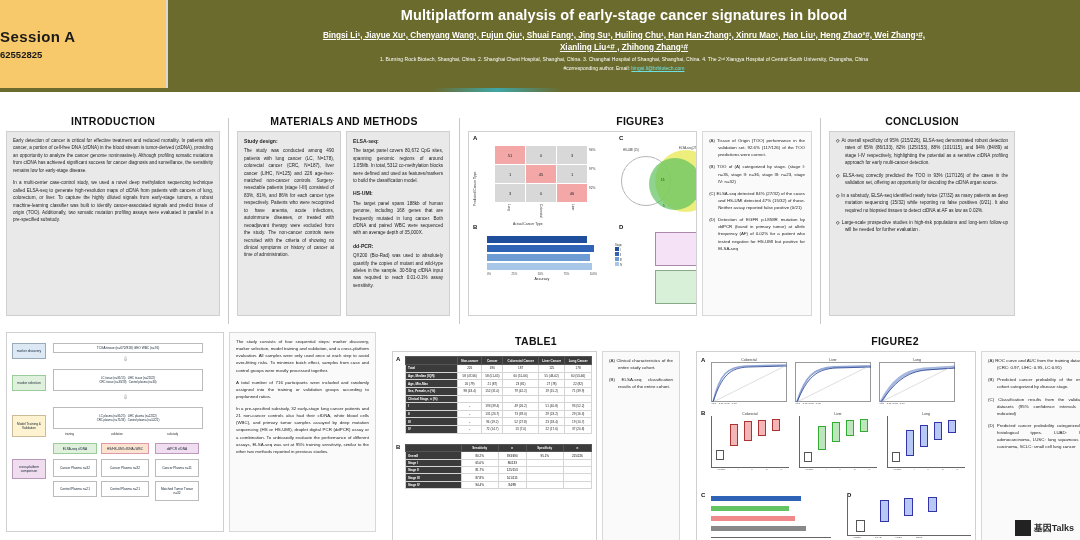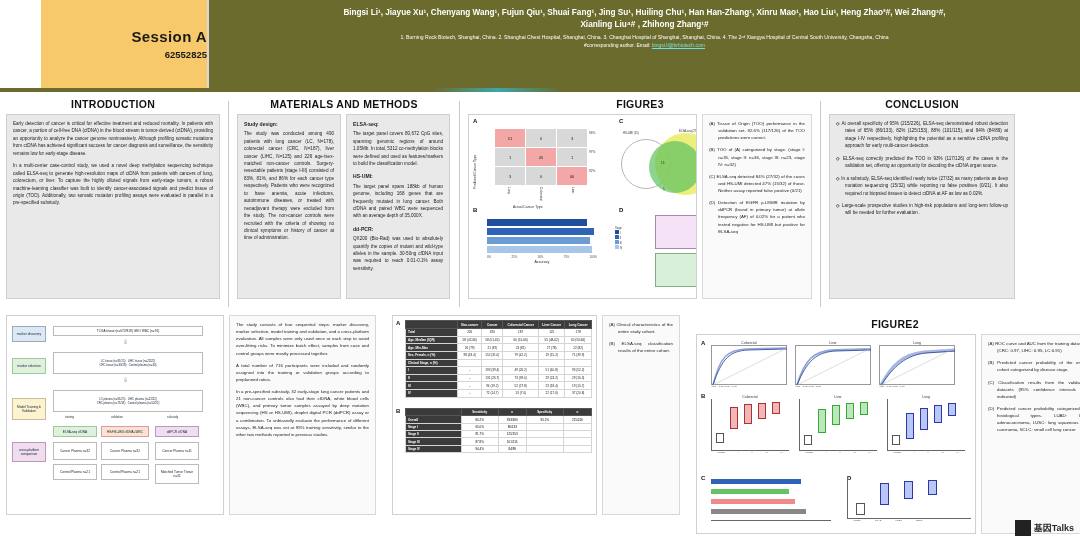--- a/index.html
+++ b/index.html
@@ -9,42 +9,41 @@
     font-family: "Liberation Sans", sans-serif;
     overflow: hidden;
   }
   .poster { position: relative; width: 1080px; height: 540px; background: #fff; }
 
   
   .header { display: flex; width: 1080px; height: 88px; }
   .session-box {
     width: 168px; background: #f7c96a;
     display: flex; flex-direction: column;
-    align-items: flex-end; justify-content: center;
+    align-items: flex-start; justify-content: center;
     border-right: 2px solid #d8d8d8;
-    margin-left: 41px;
   }
   .session-title { font-size: 15px; font-weight: bold; color: #1a1a1a; letter-spacing: .4px; }
   .session-id { font-size: 9.5px; font-weight: bold; color: #1a1a1a; margin-top: 4px; }
   .title-box {
     flex: 1; background: #6b6b2e; color: #fff;
     padding: 7px 10px 4px 10px; text-align: center;
     display: flex; flex-direction: column; justify-content: flex-start;
   }
   .poster-title { font-size: 14.5px; font-weight: bold; letter-spacing: .1px; line-height: 1.15; margin-bottom: 6px; }
-  .authors { font-size: 8.2px; font-weight: bold; line-height: 1.45; padding: 0 6px; }
+  .authors { font-size: 8.2px; font-weight: bold; line-height: 1.45; padding: 0 6px; text-decoration: underline; }
   .affil { font-size: 5.1px; line-height: 1.45; margin-top: 3px; padding: 0 4px; }
   .corr { font-size: 5px; margin-top: 1px; }
   .corr .mail { color: #6fe0e0; text-decoration: underline; }
 
   
   .strip { height: 4px; width: 1080px; background: linear-gradient(to right,#6b6b2e 0%,#6b6b2e 40%,#3ea6a6 46%,#6b6b2e 52%,#6b6b2e 100%); }
 
   
-  .body-wrap { position: relative; width: 1080px; height: 448px; background: #fff; padding: 3px 6px 0 6px; }
+  .body-wrap { position: relative; width: 1080px; height: 448px; background: #fff; padding: 20px 6px 0 6px; }
   .row { display: flex; gap: 6px; }
 
   .col { display: flex; flex-direction: column; }
   .sec-head {
     text-align: center; font-size: 10.5px; font-weight: bold;
     letter-spacing: .3px; color: #111; padding: 3px 0 4px 0;
     font-family: "Liberation Sans", sans-serif;
   }
   .panel {
     background: #e9e9e9; border: 1px solid #cfcfcf;
@@ -117,20 +116,21 @@
 <body>
 
 <div class="poster">
 
   <div class="header">
     <div class="session-box">
       <div class="session-title">Session A</div>
       <div class="session-id">62552825</div>
     </div>
     <div class="title-box">
+      <div class="poster-title">Multiplatform analysis of early-stage cancer signatures in blood</div>
       <div class="authors">Bingsi Li¹, Jiayue Xu¹, Chenyang Wang¹, Fujun Qiu¹, Shuai Fang¹, Jing Su¹, Huiling Chu¹, Han Han-Zhang¹, Xinru Mao¹, Hao Liu¹, Heng Zhao²#, Wei Zhang³#,</div>
       <div class="authors">Xianling Liu⁴# , Zhihong Zhang¹#</div>
       <div class="affil">1. Burning Rock Biotech, Shanghai, China. 2. Shanghai Chest Hospital, Shanghai, China. 3. Changhai Hospital of Shanghai, Shanghai, China. 4. The 2ⁿᵈ Xiangya Hospital of Central South University, Changsha, China</div>
       <div class="corr">
         <span>#corresponding author. Email:</span>
         <span class="mail">bingsi.li@brbiotech.com</span>
       </div>
     </div>
   </div>
   <div class="strip"></div>
@@ -333,20 +333,21 @@
             <p>The study consists of four sequential steps: marker discovery, marker selection, model training and validation, and a cross-platform evaluation. All samples were only used once at each step to avoid over-fitting risks. To minimize batch effect, samples from case and control groups were mostly processed together.</p>
             <p>A total number of 716 participants were included and randomly assigned into the training or validation groups according to preplanned ratios.</p>
             <p>In a pre-specified substudy, 32 early-stage lung cancer patients and 21 non-cancer controls also had their cfDNA, white blood cells (WBC), and primary tumor samples assayed by deep mutation sequencing (HS or HS-UMI), droplet digital PCR (ddPCR) assay or a combination. To unbiasedly evaluate the performance of different assays, ELSA-seq was set at 95% training sensitivity, similar to the other two methods reported in previous studies.</p>
           </div>
         </div>
       </div>
 
       <div class="vrule"></div>
 
       <div class="col" style="width:288px;">
+        <div class="sec-head">TABLE1</div>
         <div style="display:flex;gap:5px;height:200px;">
           <div class="figbox" style="width:205px;height:200px;padding:4px 4px 4px 12px;">
             <span class="fig-label" style="left:3px;top:4px;">A</span>
             <table class="t1">
               <thead>
                 <tr>
                   <th style="width:28%"></th>
                   <th>Non-cancer</th>
                   <th>Cancer</th>
                   <th>Colorectal Cancer</th>

